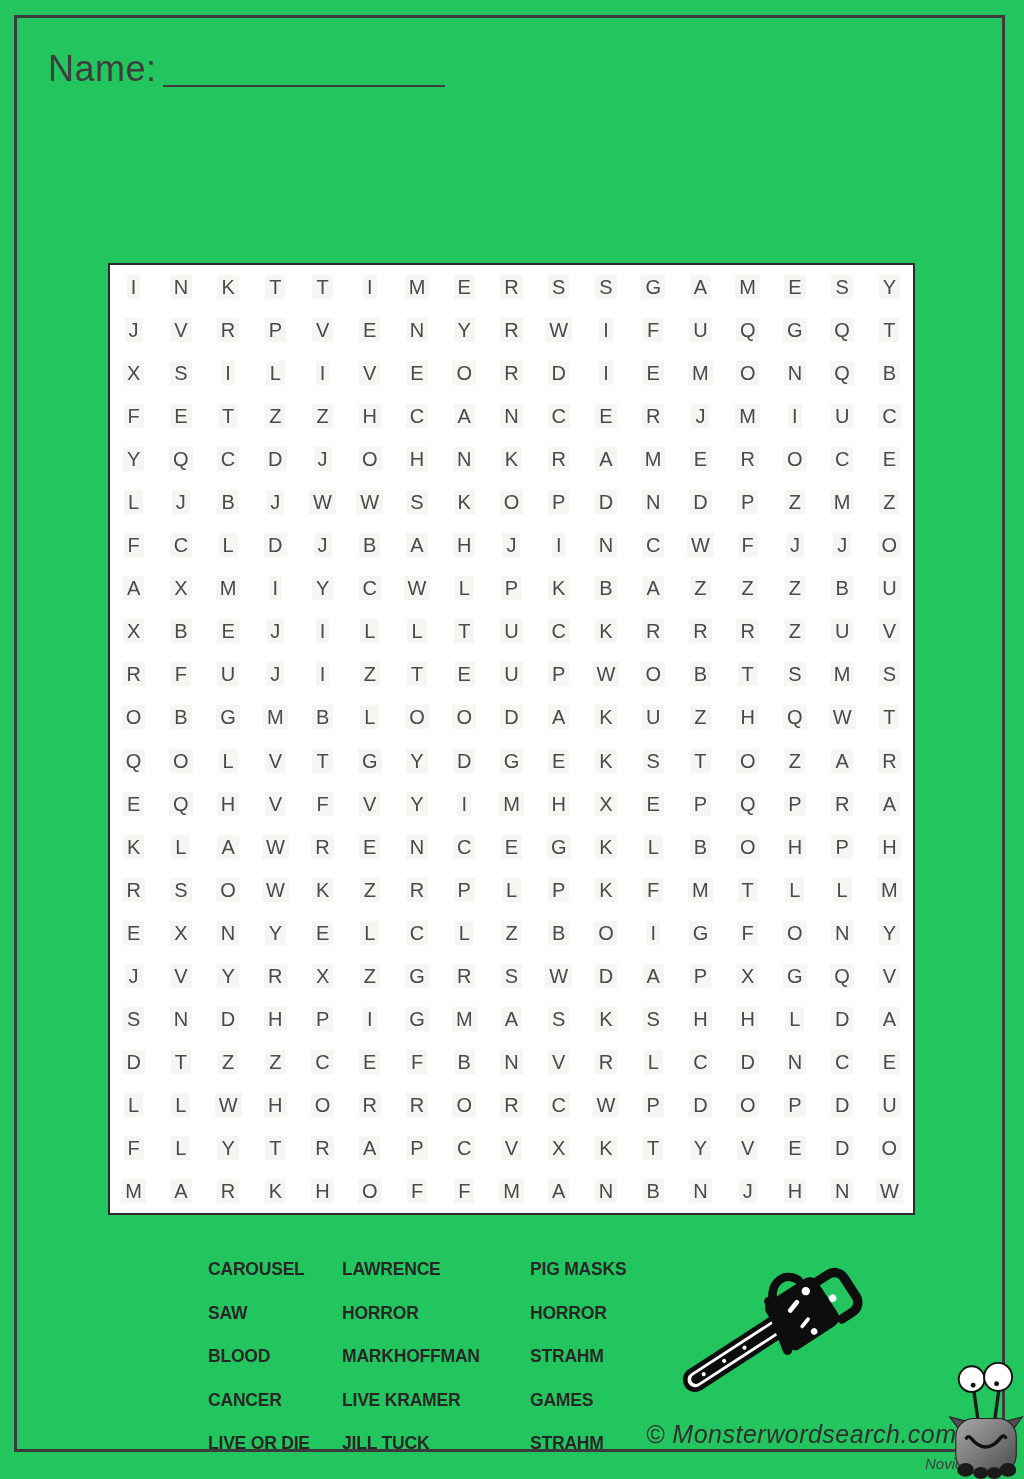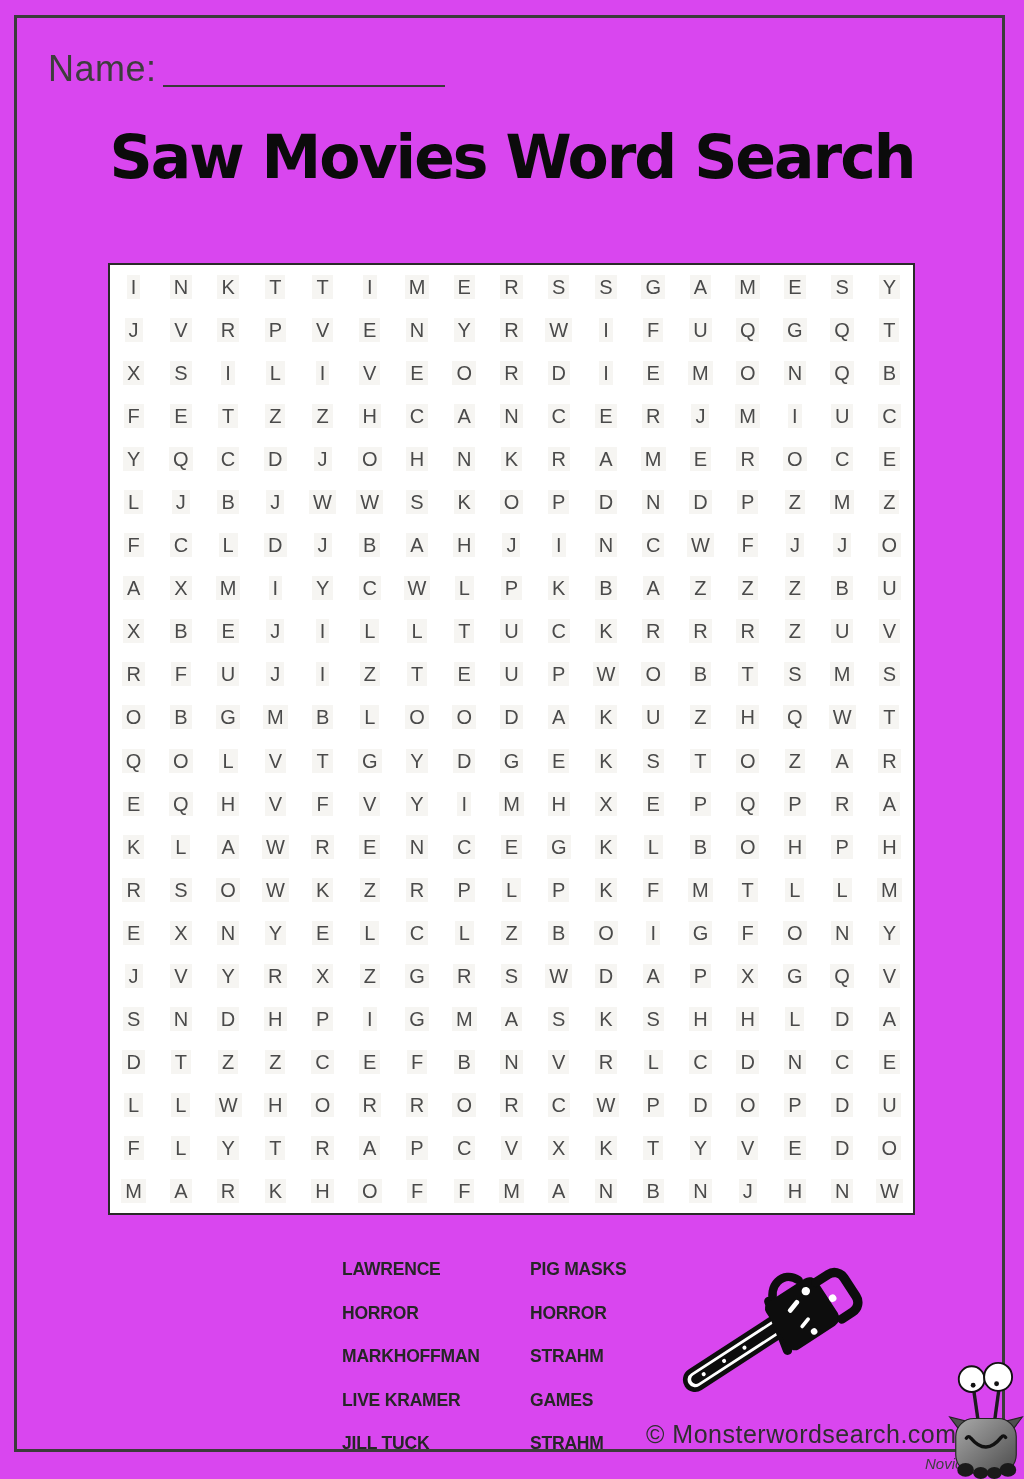--- a/index.html
+++ b/index.html
@@ -1,21 +1,21 @@
 <!DOCTYPE html>
 <html><head>
 <meta charset="utf-8">
 <style>
   * { margin: 0; padding: 0; box-sizing: border-box; }
   html, body { background: #ffffff; }
   .page {
     position: relative;
     width: 1024px;
     height: 1479px;
-    background: #d946ef;
+    background: #22c55e;
     font-family: "Liberation Sans", sans-serif;
     overflow: hidden;
   }
   .frame {
     position: absolute;
     left: 14px; top: 15px;
     width: 991px; height: 1437px;
     border: 3px solid #3b3b3b;
     z-index: 1;
   }
@@ -102,20 +102,21 @@
     width: 215px; height: 160px;
     z-index: 2;
   }
   .chainsaw-wrap svg {
     width: 100%; height: 100%;
   }
   .copyright {
     position: absolute;
     left: 646px; top: 1420px;
     font-size: 25px;
+    font-style: italic;
     color: #2f2f2f;
     letter-spacing: 0.5px;
     white-space: nowrap;
     z-index: 2;
   }
   .monster-wrap {
     position: absolute;
     left: 948px; top: 1358px;
     width: 76px; height: 121px;
     z-index: 3;
@@ -135,21 +136,20 @@
 
 <div class="page">
 
   <div class="frame"></div>
 
   <div class="name-row">
     <span class="name-label">Name:</span>
     <span class="name-line"></span>
   </div>
 
-  <div class="title">Saw Movies Word Search</div>
 
   <div class="grid-box">
       <div class="grid-cell">
         <span>I</span>
       </div>
       <div class="grid-cell">
         <span>N</span>
       </div>
       <div class="grid-cell">
         <span>K</span>
@@ -1263,20 +1263,27 @@
       </div>
       <div class="grid-cell">
         <span>N</span>
       </div>
       <div class="grid-cell">
         <span>W</span>
       </div>
     </div>
 
   <div class="wordlist">
+      <div class="word-col word-col-0">
+        <div class="word-item">CAROUSEL</div>
+        <div class="word-item">SAW</div>
+        <div class="word-item">BLOOD</div>
+        <div class="word-item">CANCER</div>
+        <div class="word-item">LIVE OR DIE</div>
+      </div>
       <div class="word-col word-col-1">
         <div class="word-item">LAWRENCE</div>
         <div class="word-item">HORROR</div>
         <div class="word-item">MARKHOFFMAN</div>
         <div class="word-item">LIVE KRAMER</div>
         <div class="word-item">JILL TUCK</div>
       </div>
       <div class="word-col word-col-2">
         <div class="word-item">PIG MASKS</div>
         <div class="word-item">HORROR</div>

